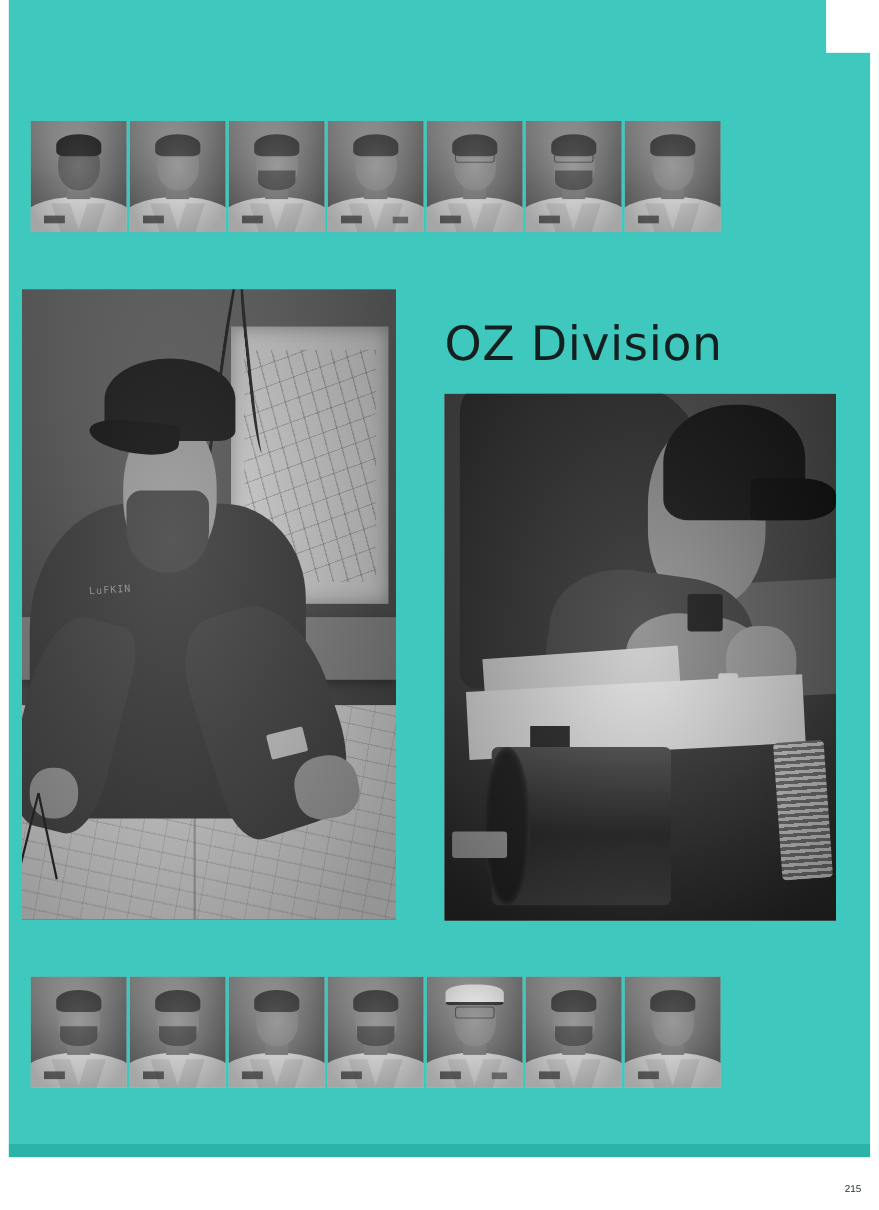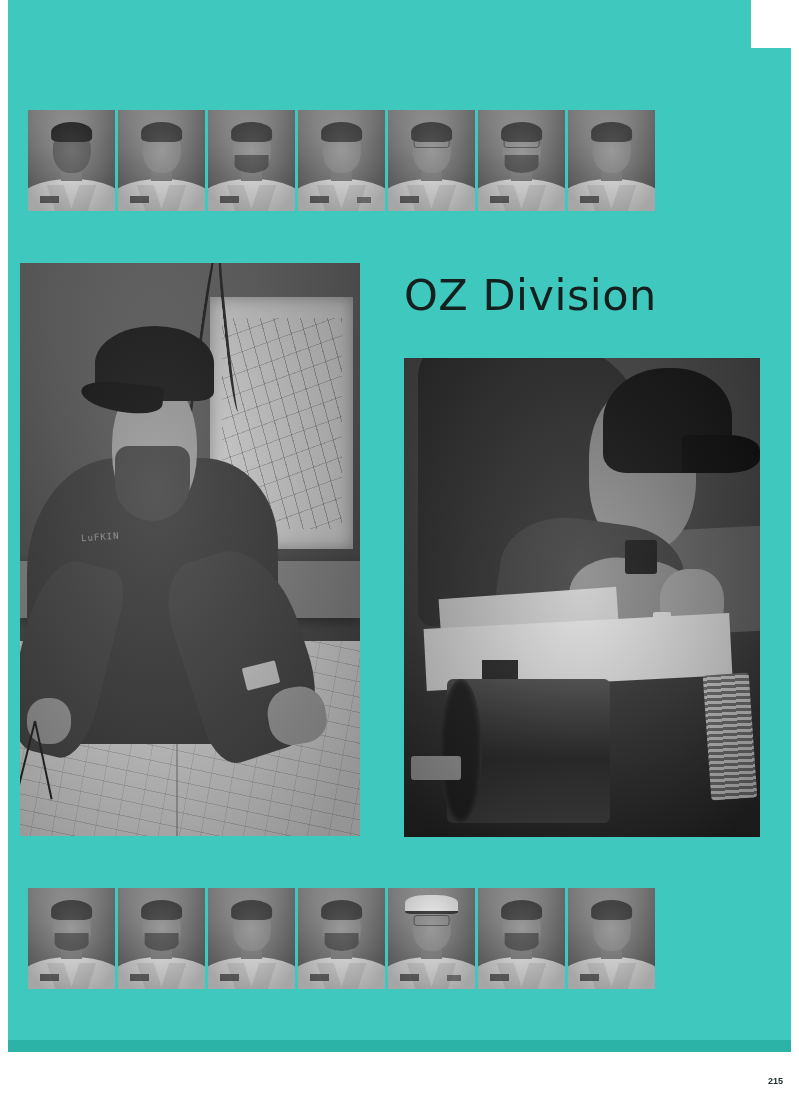--- a/index.html
+++ b/index.html
@@ -514,21 +514,20 @@
   }
 
   .page-number {
     position: absolute;
     right: 16px;
     bottom: 14px;
     font-size: 9px;
     color: #1d2b2b;
     font-family: "Liberation Sans", sans-serif;
     z-index: 40;
-    font-weight: bold;
   }
 </style>
 </head>
 <body>
 
 <div id="page">
 
   <div class="edge-left"></div>
   <div class="edge-right"></div>
   <div class="corner-top-right"></div>
@@ -621,21 +620,21 @@
         <div class="collarR"></div>
       <div class="neck"></div>
         <div class="head"></div>
         <div class="hair"></div>
       <div class="badge"></div>
         <div class="vig"></div>
     </div>
   </div>
 
 
-  <div class="title" style="left:404px; top:270px;">OZ Division</div>
+  <div class="title" style="left:404px; top:288px;">OZ Division</div>
 
   <div class="photo" id="photo-left" style="left:20px; top:263px; width:340px; height:573px;">
     <div class="p-bg"></div>
     <div class="wallmap"></div>
     <div class="cable"></div>
     <div class="cable2"></div>
     <div class="counter"></div>
     <div class="chart-table"></div>
     <div class="fold"></div>
     <div class="torso"></div>

